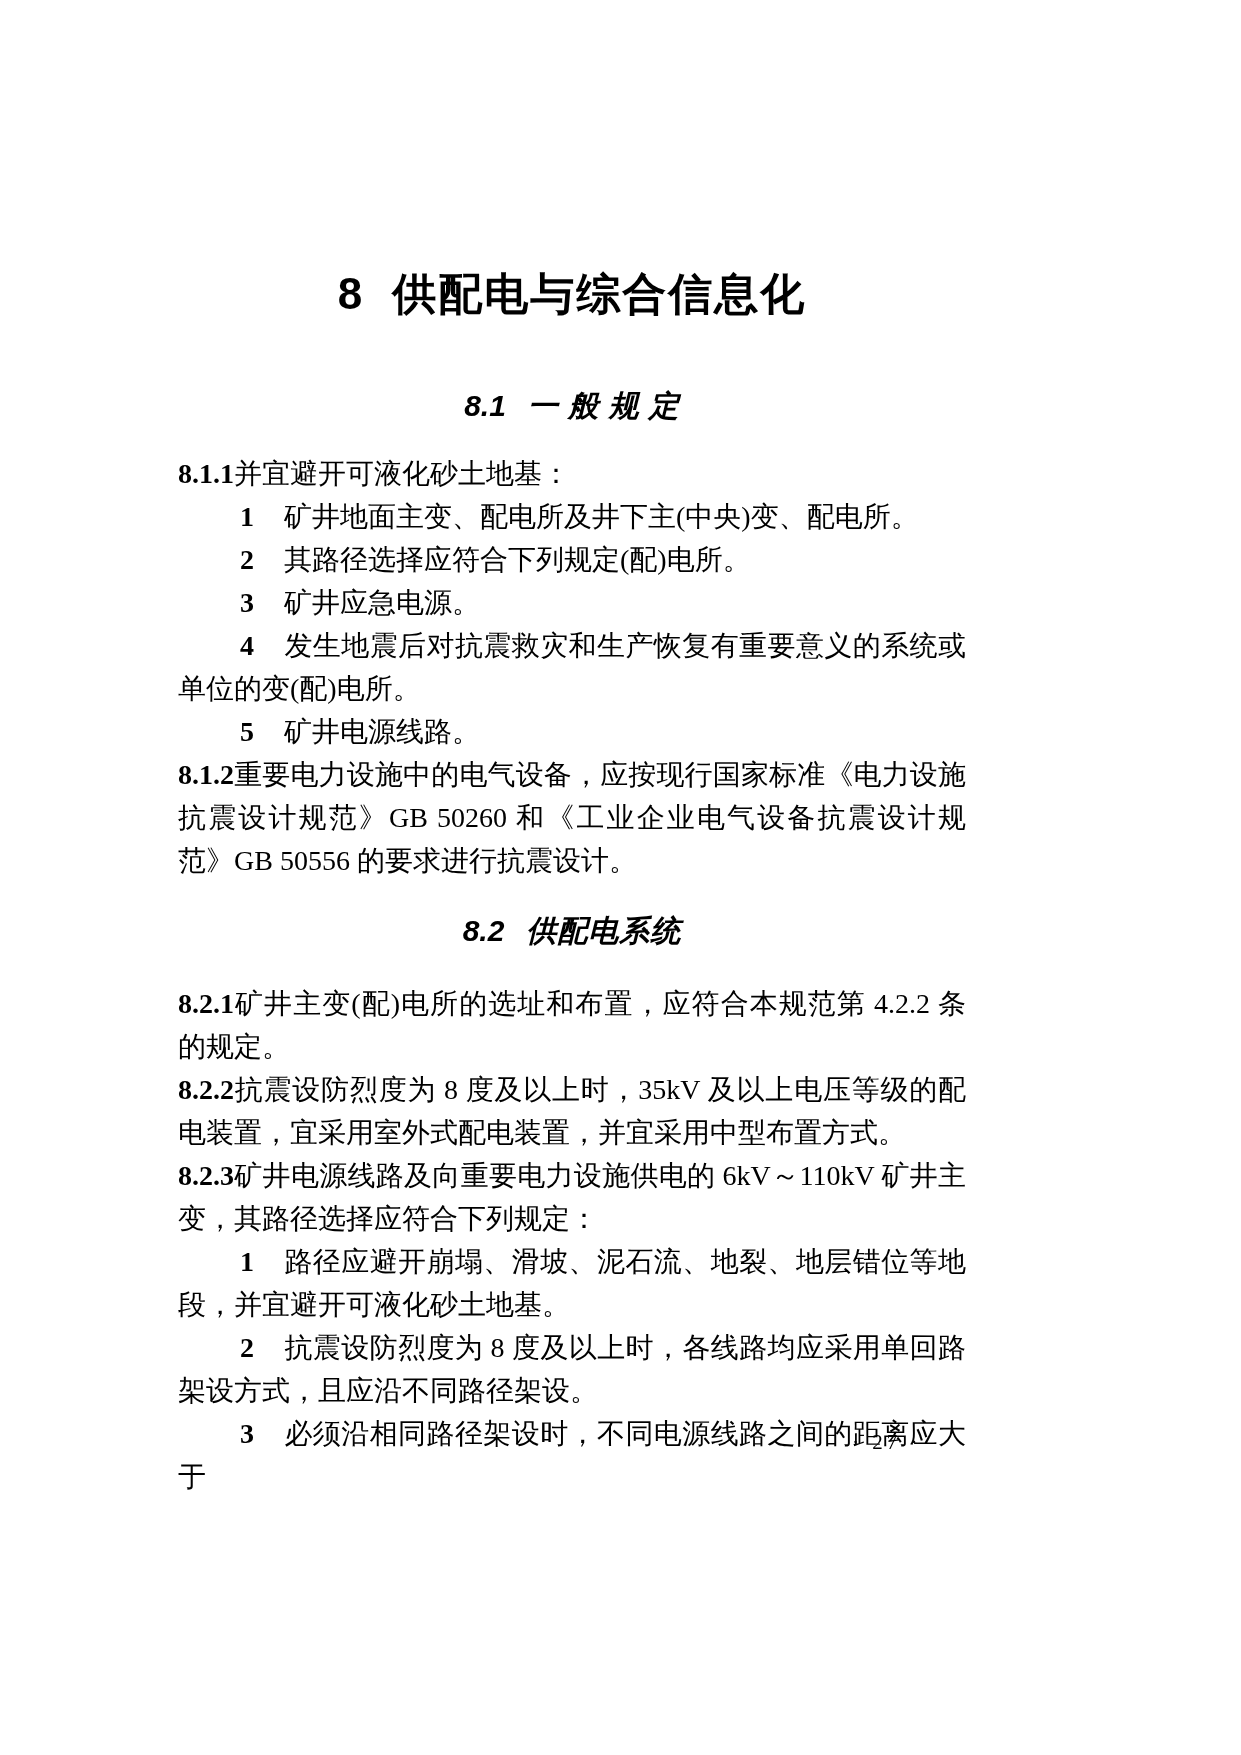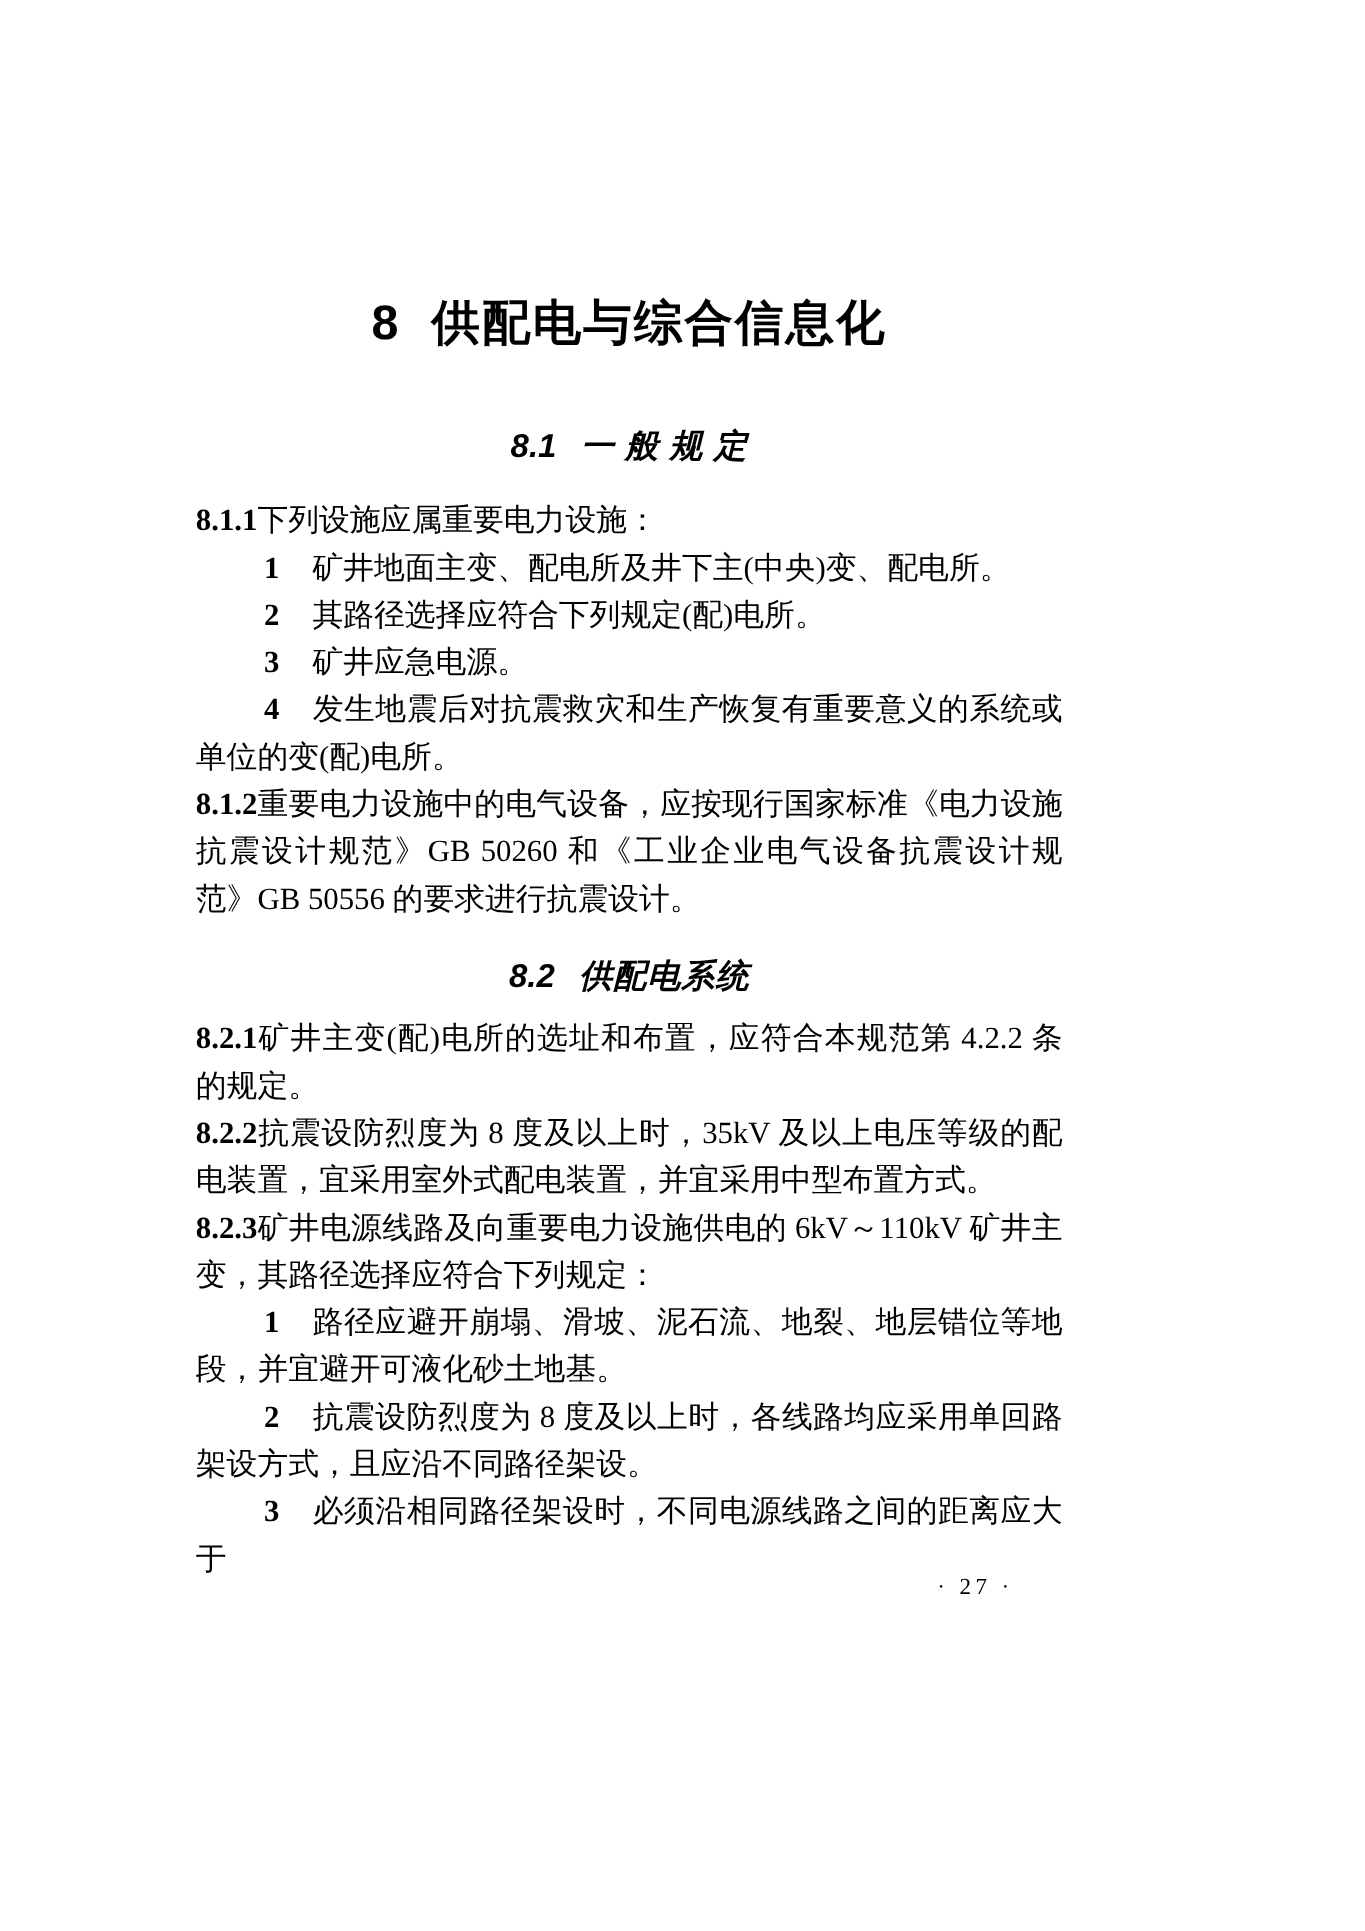--- a/index.html
+++ b/index.html
@@ -46,21 +46,21 @@
     font-family: "Liberation Sans", "DejaVu Sans", sans-serif;
     letter-spacing: 1px;
     font-style: italic;
   }
   .section-heading .num {
     margin-right: 22px;
     letter-spacing: 0;
   }
   .section-heading.second {
     margin-top: 30px;
-    margin-bottom: 16px;
+    margin-bottom: 32px;
   }
   p.clause, p.item {
     margin: 0;
     font-size: 28px;
     line-height: 43px;
     text-align: justify;
   }
   p.clause .num {
     font-weight: bold;
   }
@@ -83,30 +83,31 @@
 </head>
 <body>
 
 <div class="page">
   <div class="content">
 
     <h1 class="chapter-title"><span class="num">8</span><span>供配电与综合信息化</span></h1>
 
     <h2 class="section-heading"><span class="num">8.1</span><span>一 般 规 定</span></h2>
 
-    <p class="clause"><span class="num">8.1.1</span><span>下列设施应属重要电力设施：</span></p>
+    <p class="clause"><span class="num">8.1.1</span><span>并宜避开可液化砂土地基：</span></p>
 
     <p class="item"><span class="num">1</span><span>矿井地面主变、配电所及井下主(中央)变、配电所。</span></p>
 
     <p class="item"><span class="num">2</span><span>其路径选择应符合下列规定(配)电所。</span></p>
 
     <p class="item"><span class="num">3</span><span>矿井应急电源。</span></p>
 
     <p class="item"><span class="num">4</span><span>发生地震后对抗震救灾和生产恢复有重要意义的系统或单位的变(配)电所。</span></p>
 
+    <p class="item"><span class="num">5</span><span>矿井电源线路。</span></p>
 
     <p class="clause"><span class="num">8.1.2</span><span>重要电力设施中的电气设备，应按现行国家标准《电力设施抗震设计规范》GB 50260 和《工业企业电气设备抗震设计规范》GB 50556 的要求进行抗震设计。</span></p>
 
     <h2 class="section-heading second"><span class="num">8.2</span><span>供配电系统</span></h2>
 
     <p class="clause"><span class="num">8.2.1</span><span>矿井主变(配)电所的选址和布置，应符合本规范第 4.2.2 条的规定。</span></p>
 
     <p class="clause"><span class="num">8.2.2</span><span>抗震设防烈度为 8 度及以上时，35kV 及以上电压等级的配电装置，宜采用室外式配电装置，并宜采用中型布置方式。</span></p>
 
     <p class="clause"><span class="num">8.2.3</span><span>矿井电源线路及向重要电力设施供电的 6kV～110kV 矿井主变，其路径选择应符合下列规定：</span></p>

